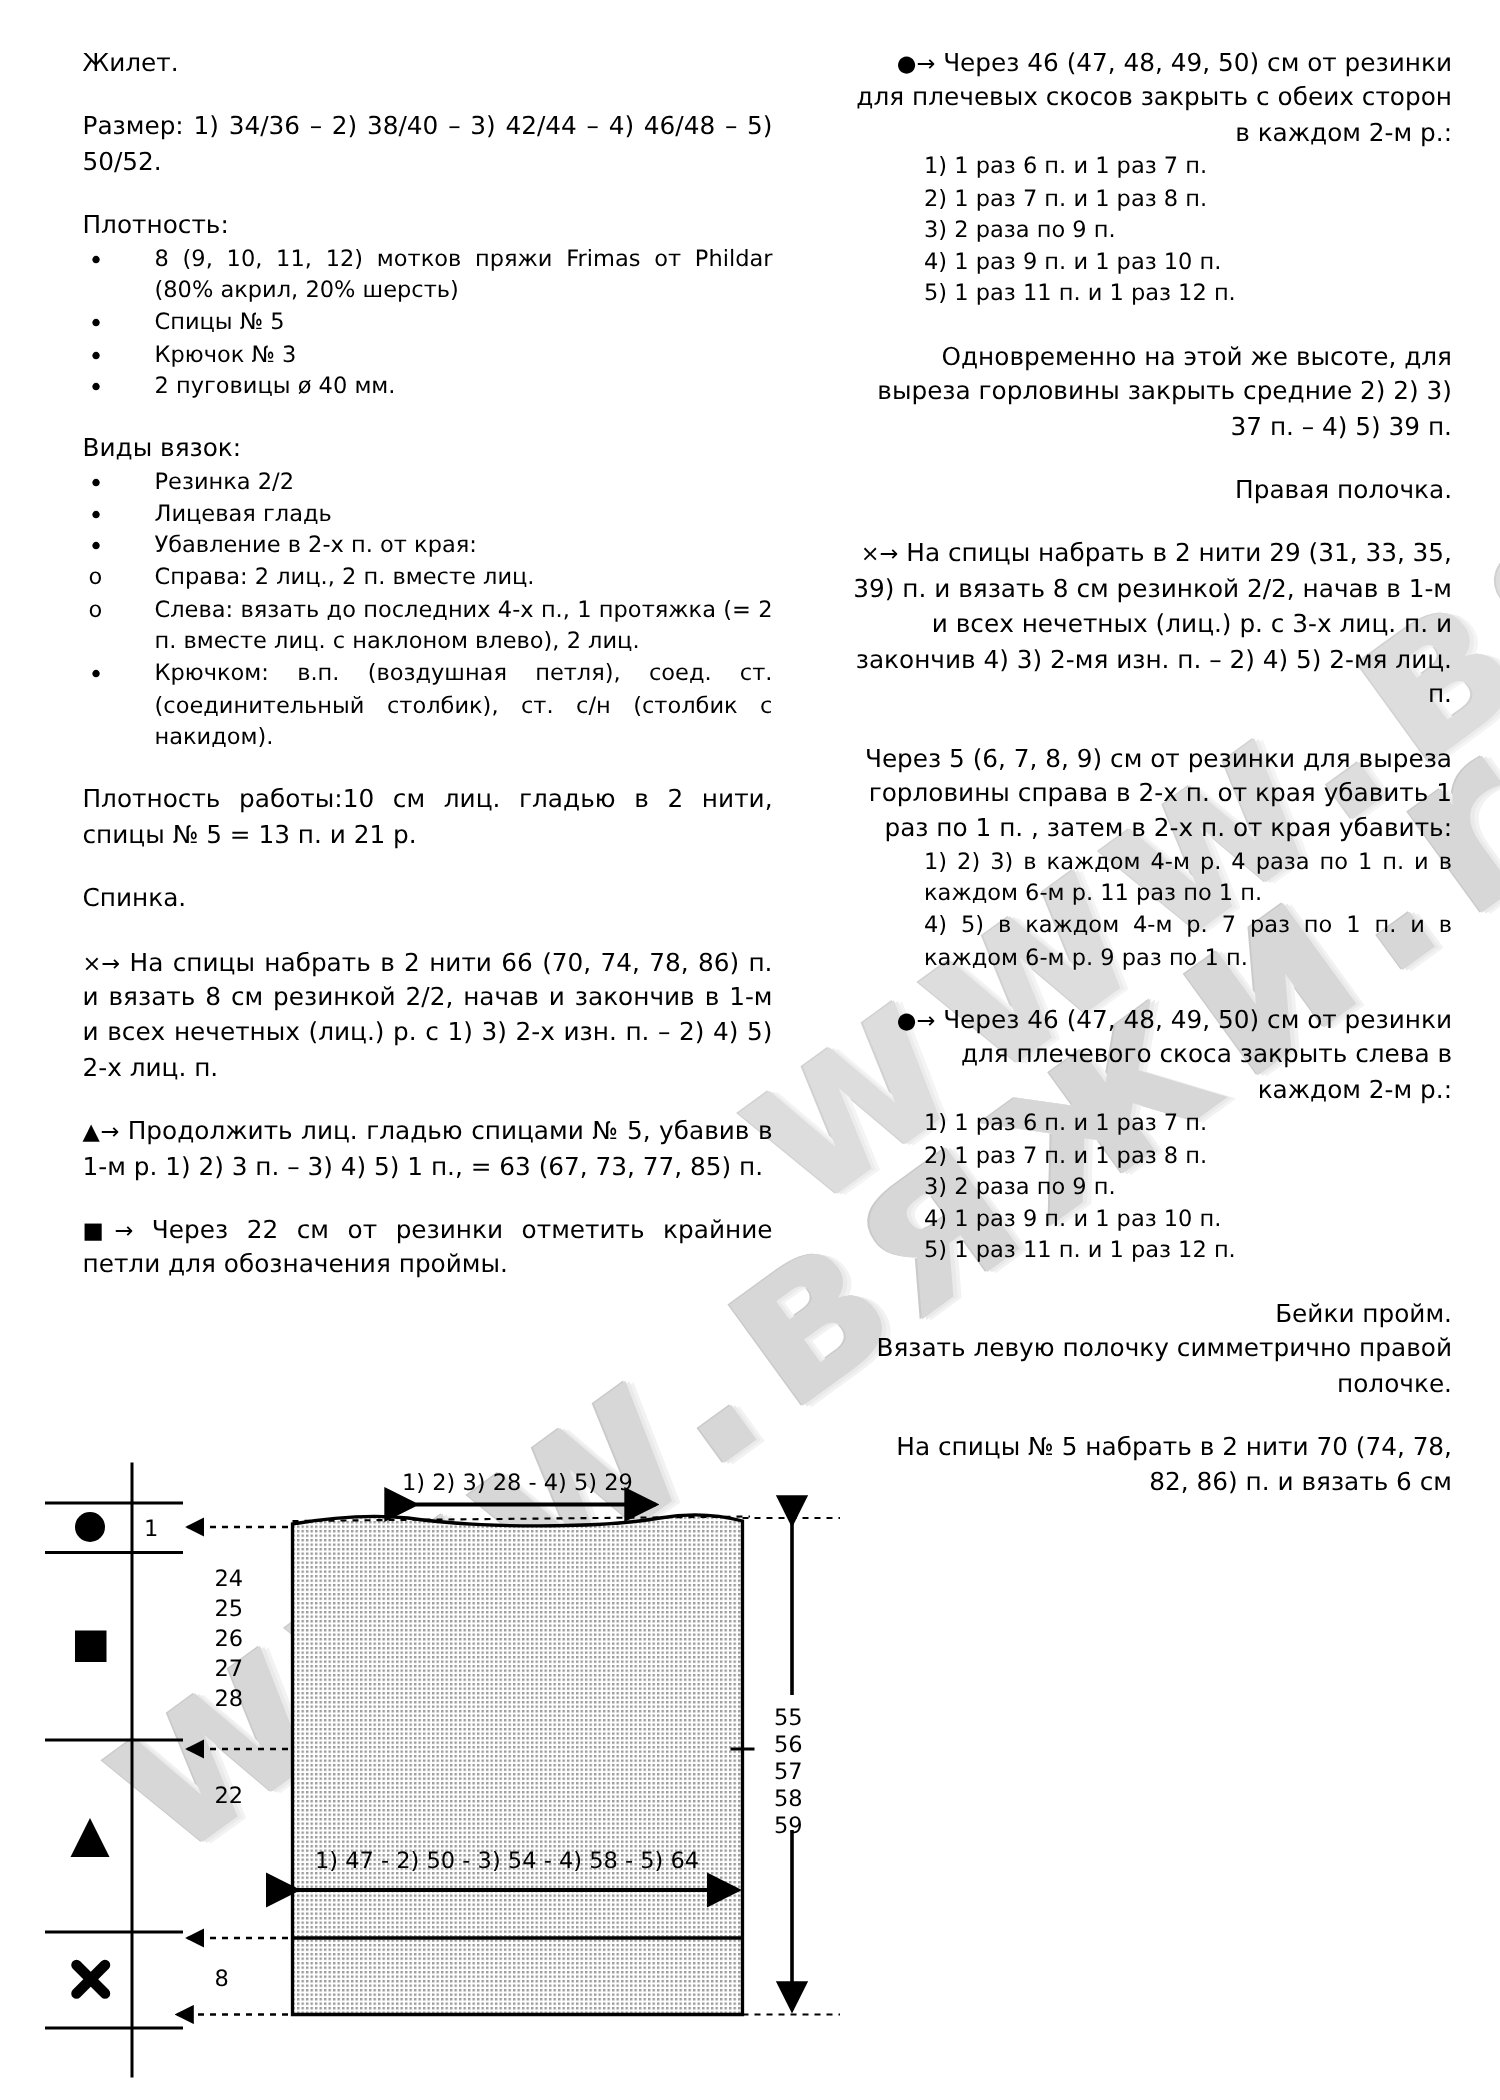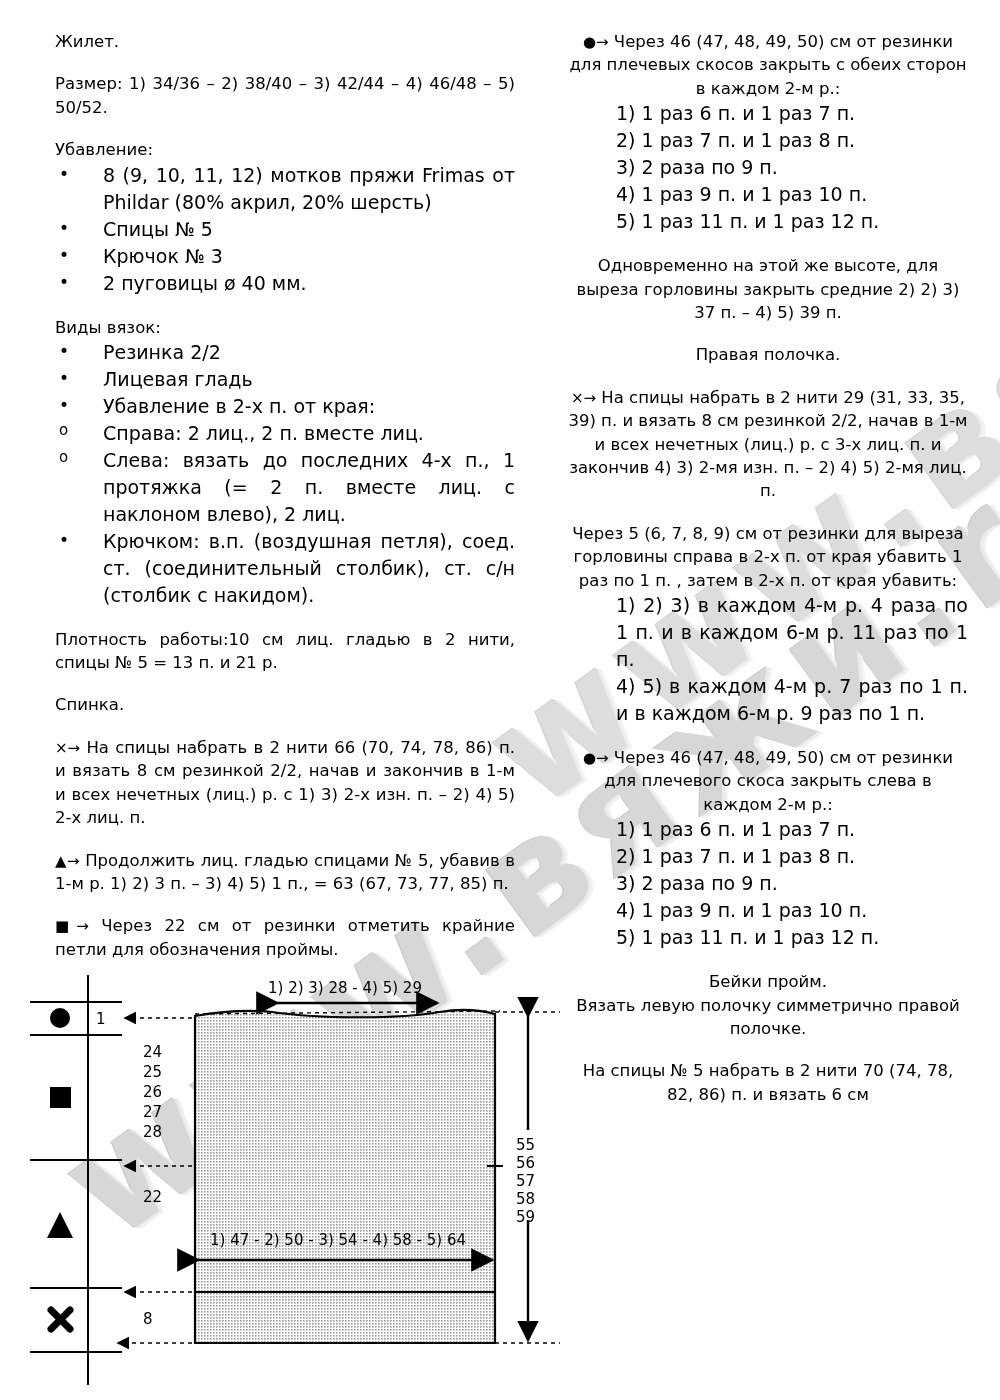--- a/index.html
+++ b/index.html
@@ -61,27 +61,27 @@
   #col-left  { left: 55px;  width: 460px; }
   #col-right { left: 568px; width: 400px; }
 
   p.blk {
     margin: 0 0 19px 0;
     font-size: 16.5px;
     line-height: 1.42;
   }
   p.tight { margin-bottom: 0; }
   #col-left p.blk { text-align: justify; }
-  #col-right p.blk { text-align: center; }
+  #col-right p.blk { text-align: right; }
 
   ul.bl {
     margin: 0 0 19px 0;
     padding: 0;
     list-style: none;
-    font-size: 19px;
+    font-size: 15px;
     line-height: 1.42;
   }
   ul.bl li {
     position: relative;
     padding-left: 48px;
     text-align: justify;
     margin: 0;
   }
   ul.bl li::before {
     position: absolute;
@@ -119,21 +119,21 @@
 </div>
 
 <div id="page">
 
   <div class="col" id="col-left">
 
     <p class="blk">Жилет.</p>
 
     <p class="blk">Размер: 1) 34/36 – 2) 38/40 – 3) 42/44 – 4) 46/48 – 5) 50/52.</p>
 
-    <p class="blk tight">Убавление:</p>
+    <p class="blk tight">Плотность:</p>
     <ul class="bl">
       <li class="b1">8 (9, 10, 11, 12) мотков пряжи Frimas от Phildar (80% акрил, 20% шерсть)</li>
       <li class="b1">Спицы № 5</li>
       <li class="b1">Крючок № 3</li>
       <li class="b1">2 пуговицы ø 40 мм.</li>
     </ul>
 
     <p class="blk tight">Виды вязок:</p>
     <ul class="bl">
       <li class="b1">Резинка 2/2</li>

